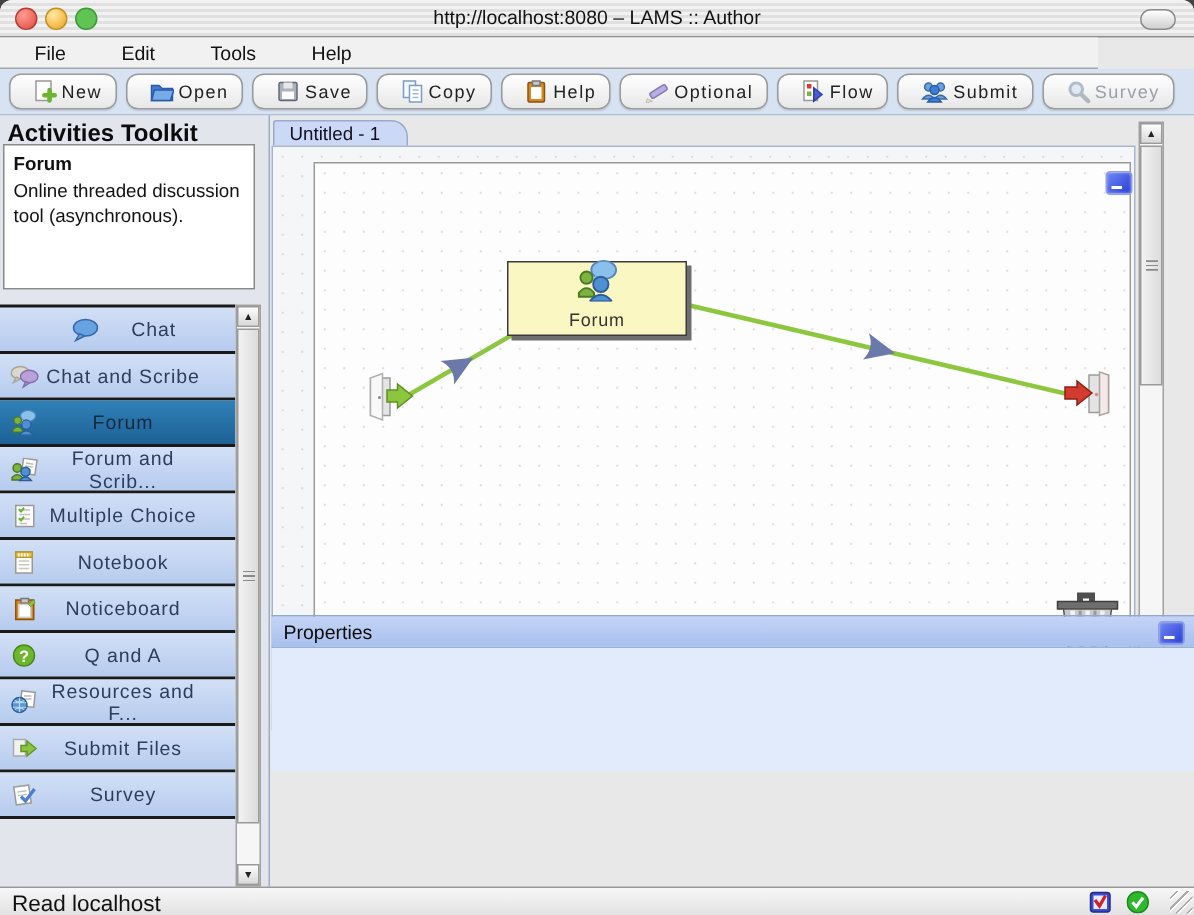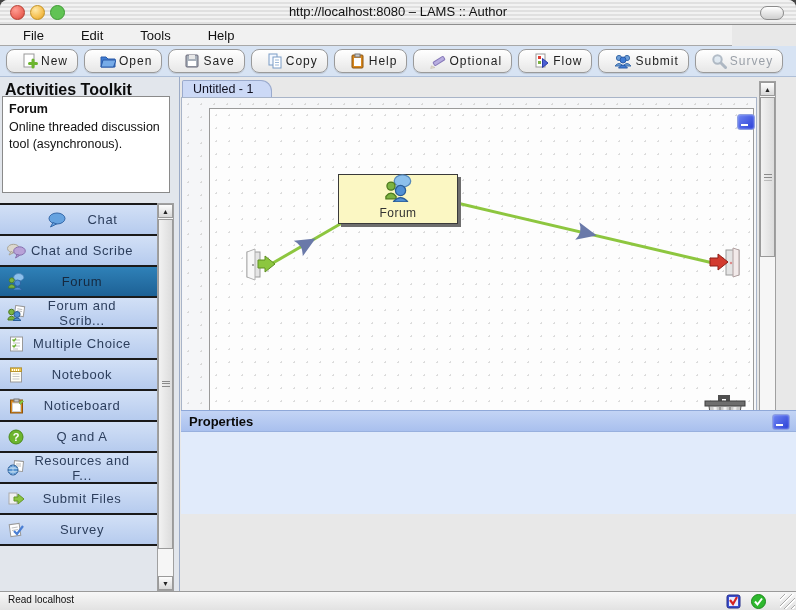--- a/index.html
+++ b/index.html
@@ -57,25 +57,25 @@
   .activity-box{position:absolute;left:156px;top:76px;width:118px;height:48px;background:#fbf7c3;border:1px solid #3a3a3a;
     box-shadow:3px 3px 0 0 #6e6e6e;display:flex;flex-direction:column;align-items:center;justify-content:flex-end;cursor:move;}
   .activity-box .lbl{font-size:12px;color:#333;letter-spacing:.5px;margin-bottom:3px;}
   .mini-btn{position:absolute;width:16px;height:14px;border-radius:3px;border:1px solid #8fa0e0;
     background:linear-gradient(135deg,#6f86f2,#2a3fd6);box-shadow:inset 0 0 2px #aab8ff;cursor:pointer;}
   .mini-btn .dash{position:absolute;left:3px;bottom:3px;width:7px;height:2px;background:#fff;}
   .door{position:absolute;cursor:pointer;}
   .trash{position:absolute;left:517px;top:293px;cursor:pointer;}
   
   .props-header{position:absolute;left:181px;top:410px;width:615px;height:22px;background:linear-gradient(#c3d4f5,#a9c0ee);border-top:1px solid #8fa8d8;border-bottom:1px solid #98b0de;box-sizing:border-box;}
-  .props-header .lbl{position:absolute;left:8px;top:3px;font-size:13px;font-weight:bold;color:#0a0a0a;}
+  .props-header .lbl{position:absolute;left:8px;top:3px;font-size:13px;font-weight:normal;color:#0a0a0a;}
   .props-body{position:absolute;left:181px;top:432px;width:615px;height:82px;background:#e1ebfb;}
   
   .statusbar{position:absolute;left:0;top:591px;width:796px;height:19px;background:linear-gradient(#f7f7f7,#e2e2e2);border-top:1px solid #9a9a9a;box-sizing:border-box;}
-  .status-text{position:absolute;left:8px;top:2px;font-size:10px;color:#111;}
+  .status-text{position:absolute;left:8px;top:2px;font-size:15px;color:#111;}
   .status-icons{position:absolute;right:30px;top:2px;display:flex;gap:10px;align-items:center;}
   .resize-grip{position:absolute;right:1px;bottom:1px;width:15px;height:15px;
     background:repeating-linear-gradient(135deg,transparent 0 3px,#aaa 3px 4px,#fff 4px 5px);}
 </style>
 </head>
 <body>
 
 <div class="window">
 
   <div class="titlebar">

